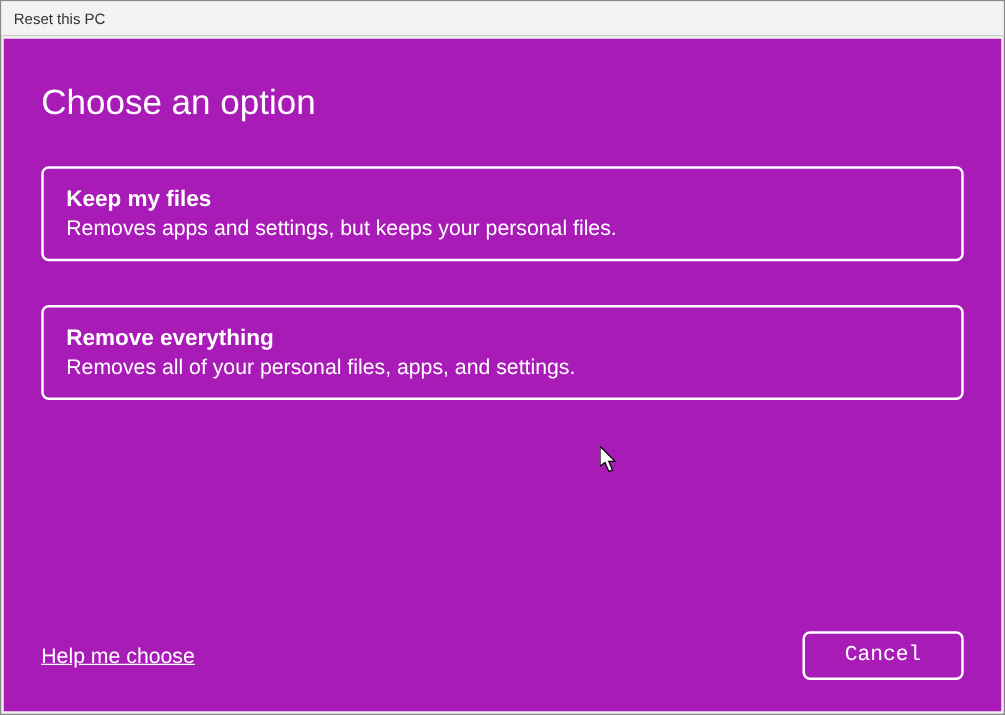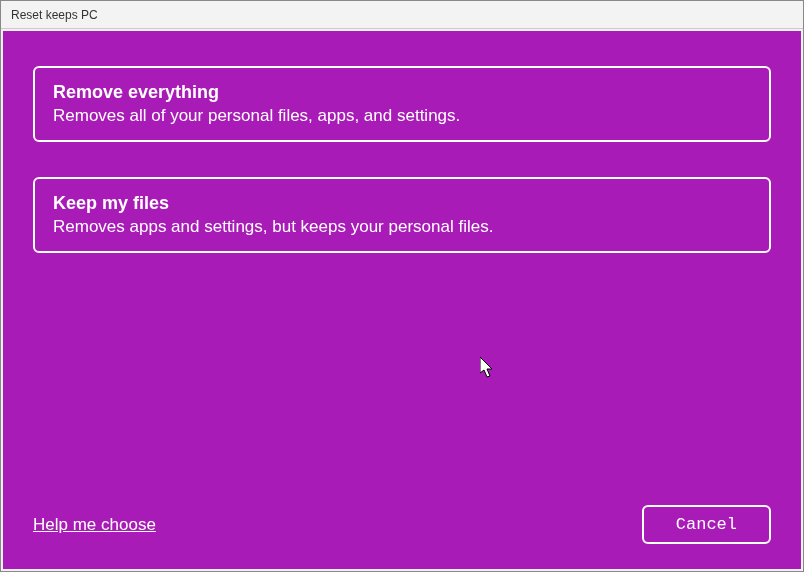--- a/index.html
+++ b/index.html
@@ -85,33 +85,34 @@
       position: absolute;
       top: 356px;
       left: 479px;
       pointer-events: none;
     }
   </style>
 </head>
 <body>
 
 <div class="titlebar">
-  <span>Reset keeps PC</span>
+  <span>Reset this PC</span>
 </div>
 
 <div class="content">
+  <h1 class="heading">Choose an option</h1>
+
+  <div class="option-box">
+    <div class="option-title">Keep my files</div>
+    <div class="option-desc">Removes apps and settings, but keeps your personal files.</div>
+  </div>
 
   <div class="option-box">
     <div class="option-title">Remove everything</div>
     <div class="option-desc">Removes all of your personal files, apps, and settings.</div>
-  </div>
-
-  <div class="option-box">
-    <div class="option-title">Keep my files</div>
-    <div class="option-desc">Removes apps and settings, but keeps your personal files.</div>
   </div>
 
   <div class="footer">
     <a class="help-link">Help me choose</a>
     <button class="cancel-btn">Cancel</button>
   </div>
 </div>
 
 <svg class="cursor" width="18" height="22" viewBox="0 0 18 22">
   <path d="M0,0 L0,16 L4,13 L7,20 L10,19 L7,12 L12,12 Z" fill="#fff" stroke="#000" stroke-width="1"></path>

